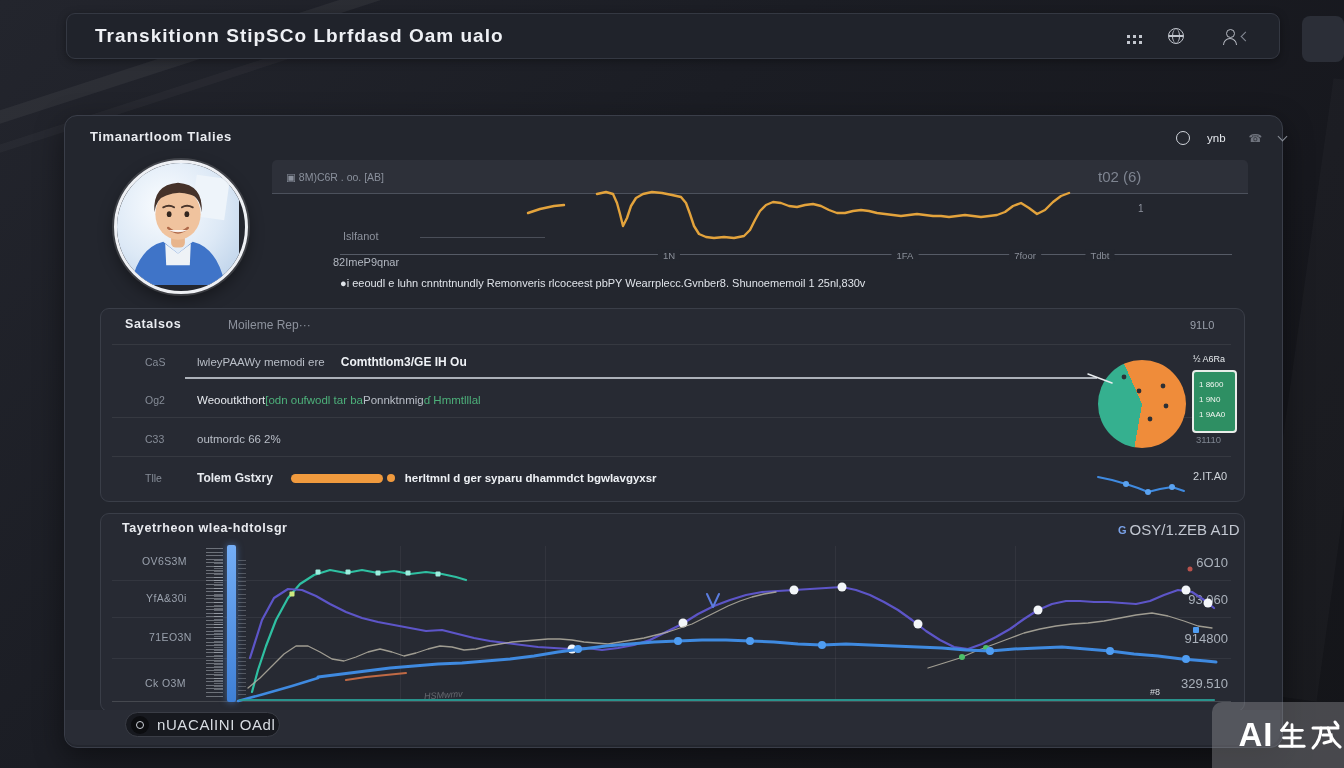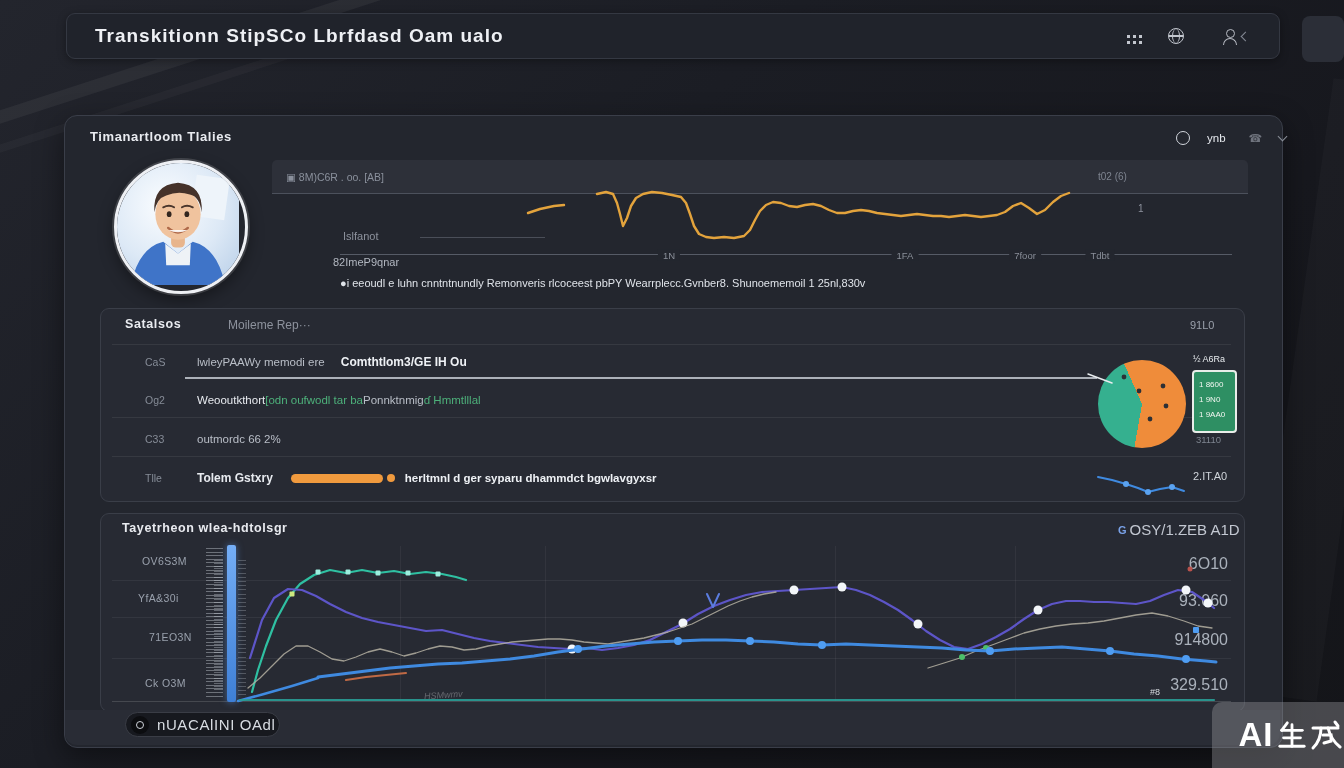--- a/index.html
+++ b/index.html
@@ -62,21 +62,21 @@
   .vgrid{position:absolute;width:1px;background:rgba(255,255,255,.05);}
   .bluebar{left:227px;top:545px;width:9px;height:157px;border-radius:2px;
            background:linear-gradient(180deg,#74aef7,#3e7fd6);box-shadow:0 0 7px rgba(96,156,240,.55);}
   .ticks-l{left:206px;top:548px;width:17px;height:150px;opacity:.5;
            background:repeating-linear-gradient(to bottom,rgba(225,232,240,.75) 0 1px,transparent 1px 3.6px);}
   .ticks-l2{left:214px;top:560px;width:9px;height:132px;opacity:.4;
            background:repeating-linear-gradient(to bottom,rgba(225,232,240,.8) 0 1px,transparent 1px 2.8px);}
   .ticks-r{left:238px;top:560px;width:8px;height:138px;opacity:.3;
            background:repeating-linear-gradient(to bottom,rgba(225,232,240,.8) 0 1px,transparent 1px 4.2px);}
   .ylab{position:absolute;color:#99a0ac;font-size:10.5px;letter-spacing:.4px;}
-  .rlab{position:absolute;color:#aab1bb;font-size:16px;text-align:right;width:60px;}
+  .rlab{position:absolute;color:#aab1bb;font-size:13px;text-align:right;width:60px;}
   
   .footbar{left:65px;top:710px;width:1215px;height:35px;background:#292c35;border-radius:0 0 12px 12px;}
   .footpill{left:125px;top:712px;width:155px;height:25px;background:#17191f;border:1px solid #3a3d46;
             border-radius:13px;display:flex;align-items:center;gap:8px;padding-left:5px;box-sizing:border-box;}
   .footpill-ic{width:18px;height:18px;border-radius:50%;background:#0c0d10;position:relative;flex:0 0 18px;}
   .footpill-ic::after{content:'';position:absolute;left:5px;top:5px;width:6px;height:6px;border:1.4px solid #cfd3da;border-radius:50%;}
   .footpill-label{color:#d8dce2;font-size:15px;letter-spacing:.6px;}
   
   .wm{left:1212px;top:702px;width:156px;height:66px;background:rgba(150,150,156,.40);
       border-radius:10px 0 0 0;display:flex;align-items:center;justify-content:center;gap:3px;color:#fff;}
@@ -137,21 +137,21 @@
       <ellipse cx="71" cy="52" rx="2.4" ry="3" fill="#33261f"></ellipse>
       <path d="M47,45 Q53,42 58,45" stroke="#4a362c" stroke-width="2" fill="none" stroke-linecap="round"></path>
       <path d="M66,45 Q71,42 77,45" stroke="#4a362c" stroke-width="2" fill="none" stroke-linecap="round"></path>
       <path d="M52,66 Q62,75 72,66" stroke="#b06a4a" stroke-width="2.5" fill="none" stroke-linecap="round"></path>
       <path d="M52,68 Q62,73 72,68" fill="#fff" opacity=".9"></path>
     </svg>
   </div>
 
   <div class="abs toolbar">
     <span style="margin-left:14px;">▣ 8M)C6R . oo. [AB]</span>
-    <span style="position:absolute;left:826px;font-size:10px;color:#7e8490;">t02 (6)</span>
+    <span style="position:absolute;left:826px;font-size:15px;color:#7e8490;">t02 (6)</span>
   </div>
 
   <svg class="chart" style="left:500px;top:185px;" width="590" height="60" viewBox="500 185 590 60">
       <polyline points="528,213 540,209 554,206 564,205" fill="none" stroke="#e3a33c" stroke-width="2.4" stroke-linejoin="round" stroke-linecap="round"></polyline>
       <polyline points="597,194 606,192 613,194 617,203 620,214 623,226 627,218 631,206 636,198 643,194 652,192 662,193 672,195 681,197 686,203 690,214 694,226 699,234 706,237 714,238 724,237 734,238 744,236 750,230 755,220 760,211 766,205 773,202 781,203 789,206 797,207 805,205 813,204 821,206 829,210 837,213 845,213 853,211 861,210 869,211 877,213 885,214 893,215 901,216 909,215 917,214 925,215 933,216 941,216 949,217 957,216 965,215 973,216 981,217 989,216 997,215 1005,212 1013,206 1021,203 1029,208 1037,214 1045,210 1053,202 1061,196 1069,193" fill="none" stroke="#e3a33c" stroke-width="2.4" stroke-linejoin="round" stroke-linecap="round"></polyline>
     </svg>
   <div class="abs gray-sm" style="left:1138px;top:203px;font-size:10px;">1</div>
 
   <div class="abs gray-sm" style="left:343px;top:230px;font-size:11px;">Islfanot</div>
   <div class="abs" style="left:420px;top:237px;width:125px;height:1px;background:#4a4e58;"></div>
@@ -236,21 +236,21 @@
   <div class="vgrid" style="left:400px;top:546px;height:155px;"></div>
   <div class="vgrid" style="left:545px;top:546px;height:155px;"></div>
   <div class="vgrid" style="left:835px;top:546px;height:155px;"></div>
   <div class="vgrid" style="left:1015px;top:546px;height:155px;"></div>
   <div class="sep" style="left:112px;top:580px;width:1119px;background:rgba(255,255,255,.06);"></div>
   <div class="sep" style="left:112px;top:617px;width:1119px;background:rgba(255,255,255,.06);"></div>
   <div class="sep" style="left:112px;top:658px;width:1119px;background:rgba(255,255,255,.06);"></div>
   <div class="sep" style="left:112px;top:701px;width:1119px;background:rgba(255,255,255,.14);"></div>
 
   <div class="ylab" style="left:142px;top:555px;">OV6S3M</div>
-  <div class="ylab" style="left:138px;top:592px;">YfA&amp;30i</div>
+  <div class="ylab" style="left:146px;top:592px;">YfA&amp;30i</div>
   <div class="ylab" style="left:149px;top:631px;">71EO3N</div>
   <div class="ylab" style="left:145px;top:677px;">Ck O3M</div>
 
   <div class="rlab" style="left:1168px;top:555px;">6O10</div>
   <div class="rlab" style="left:1168px;top:592px;">93.060</div>
   <div class="rlab" style="left:1168px;top:631px;">914800</div>
   <div class="rlab" style="left:1168px;top:676px;">329.510</div>
   <div class="abs" style="left:1150px;top:687px;font-size:9px;color:#d8dce2;">#8</div>
   <div class="scribble" style="left:424px;top:690px;">HSMwmv</div>
 

